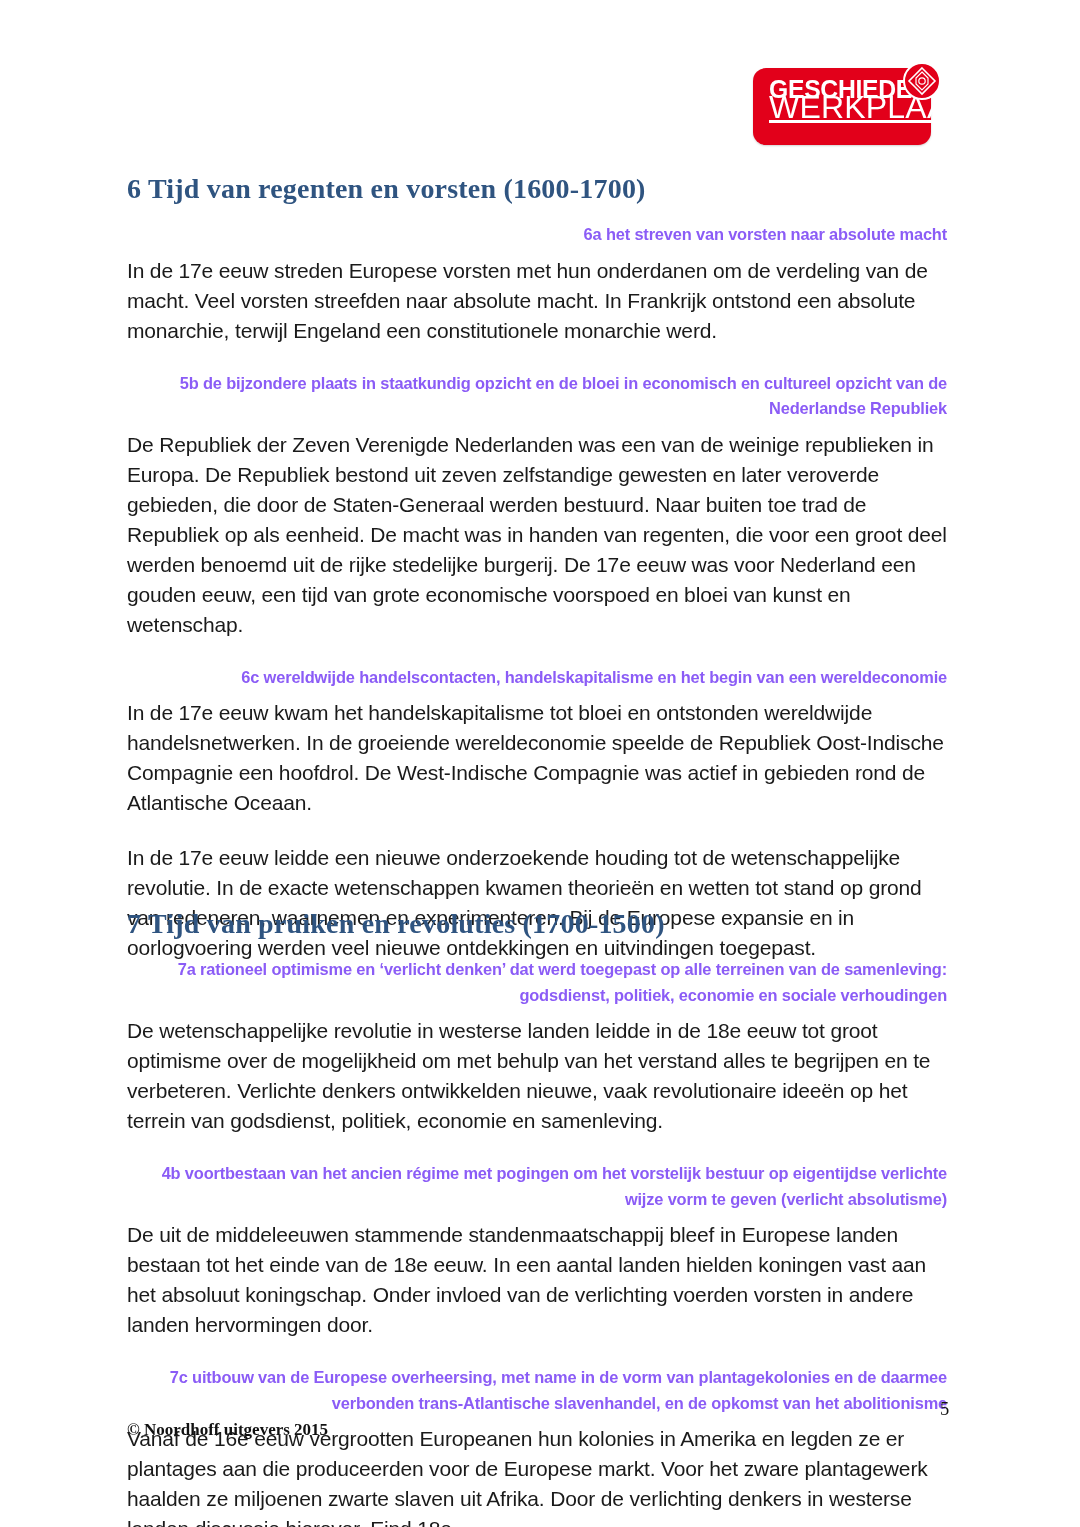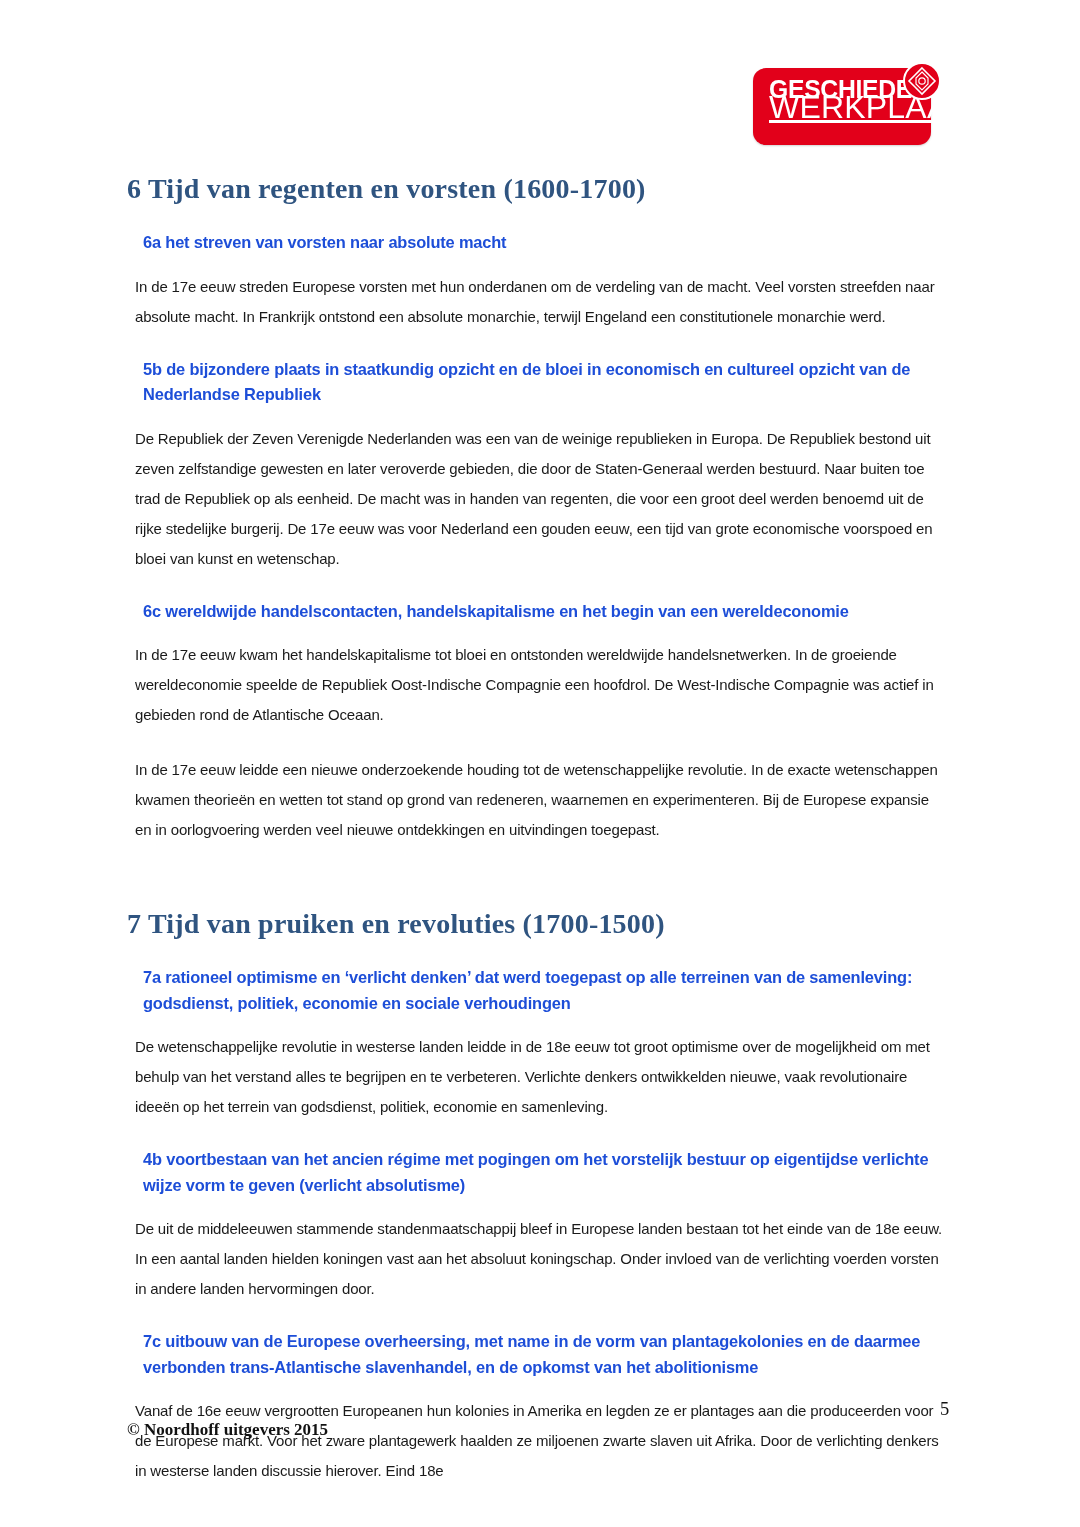--- a/index.html
+++ b/index.html
@@ -101,31 +101,32 @@
     width: 828px;
   }
   .section { margin: 0 0 25px 0; }
   .section:last-child { margin-bottom: 0; }
 
   .sec-title {
     font-family: "Liberation Sans", sans-serif;
     font-weight: bold;
     font-size: 16.4px;
     line-height: 25.5px;
-    color: #1d4ed8;
-    margin: 16px;
+    color: #8b5cf6;
+    margin: 8px;
     letter-spacing: -0.16px;
+    text-align: right;
   }
   .sec-body {
     font-family: "Liberation Sans", sans-serif;
     font-weight: normal;
-    font-size: 15px;
+    font-size: 21px;
     line-height: 30px;
     color: #1a1a1a;
-    margin: 8px;
+    margin: 0;
     letter-spacing: -0.16px;
   }
 
   
   .content-7 {
     position: absolute;
     left: 127px;
     top: 949px;
     width: 828px;
   }

